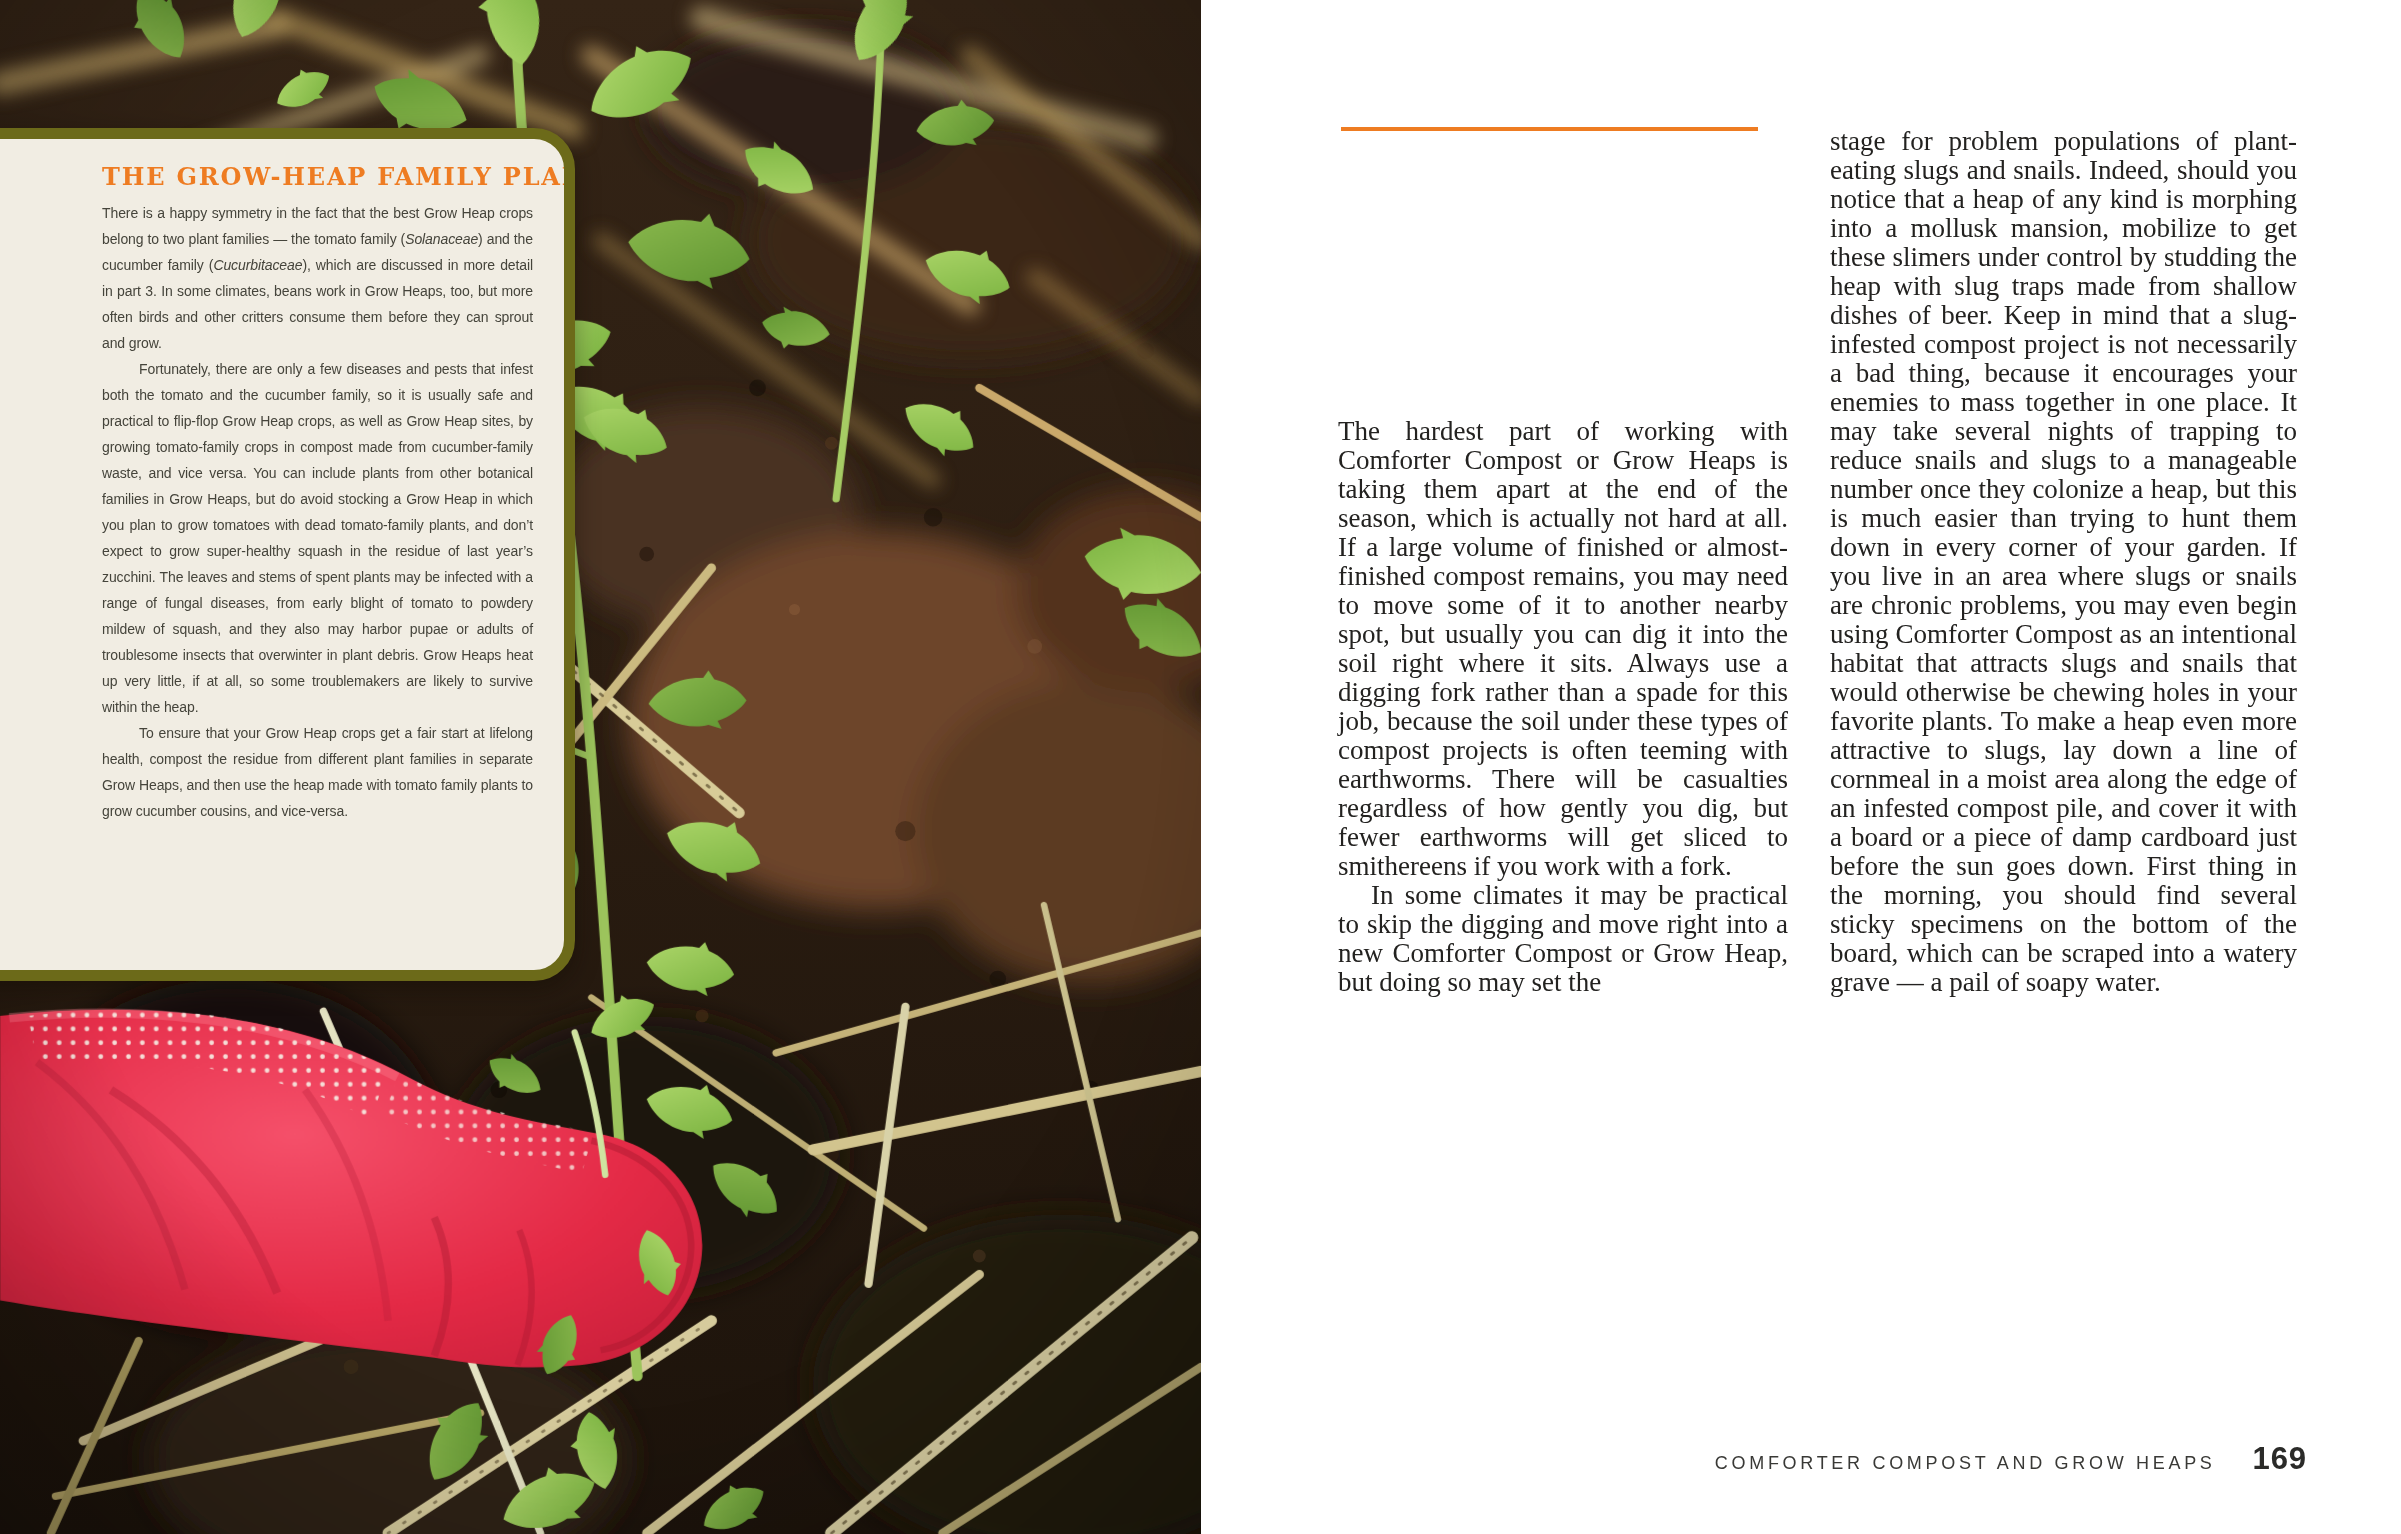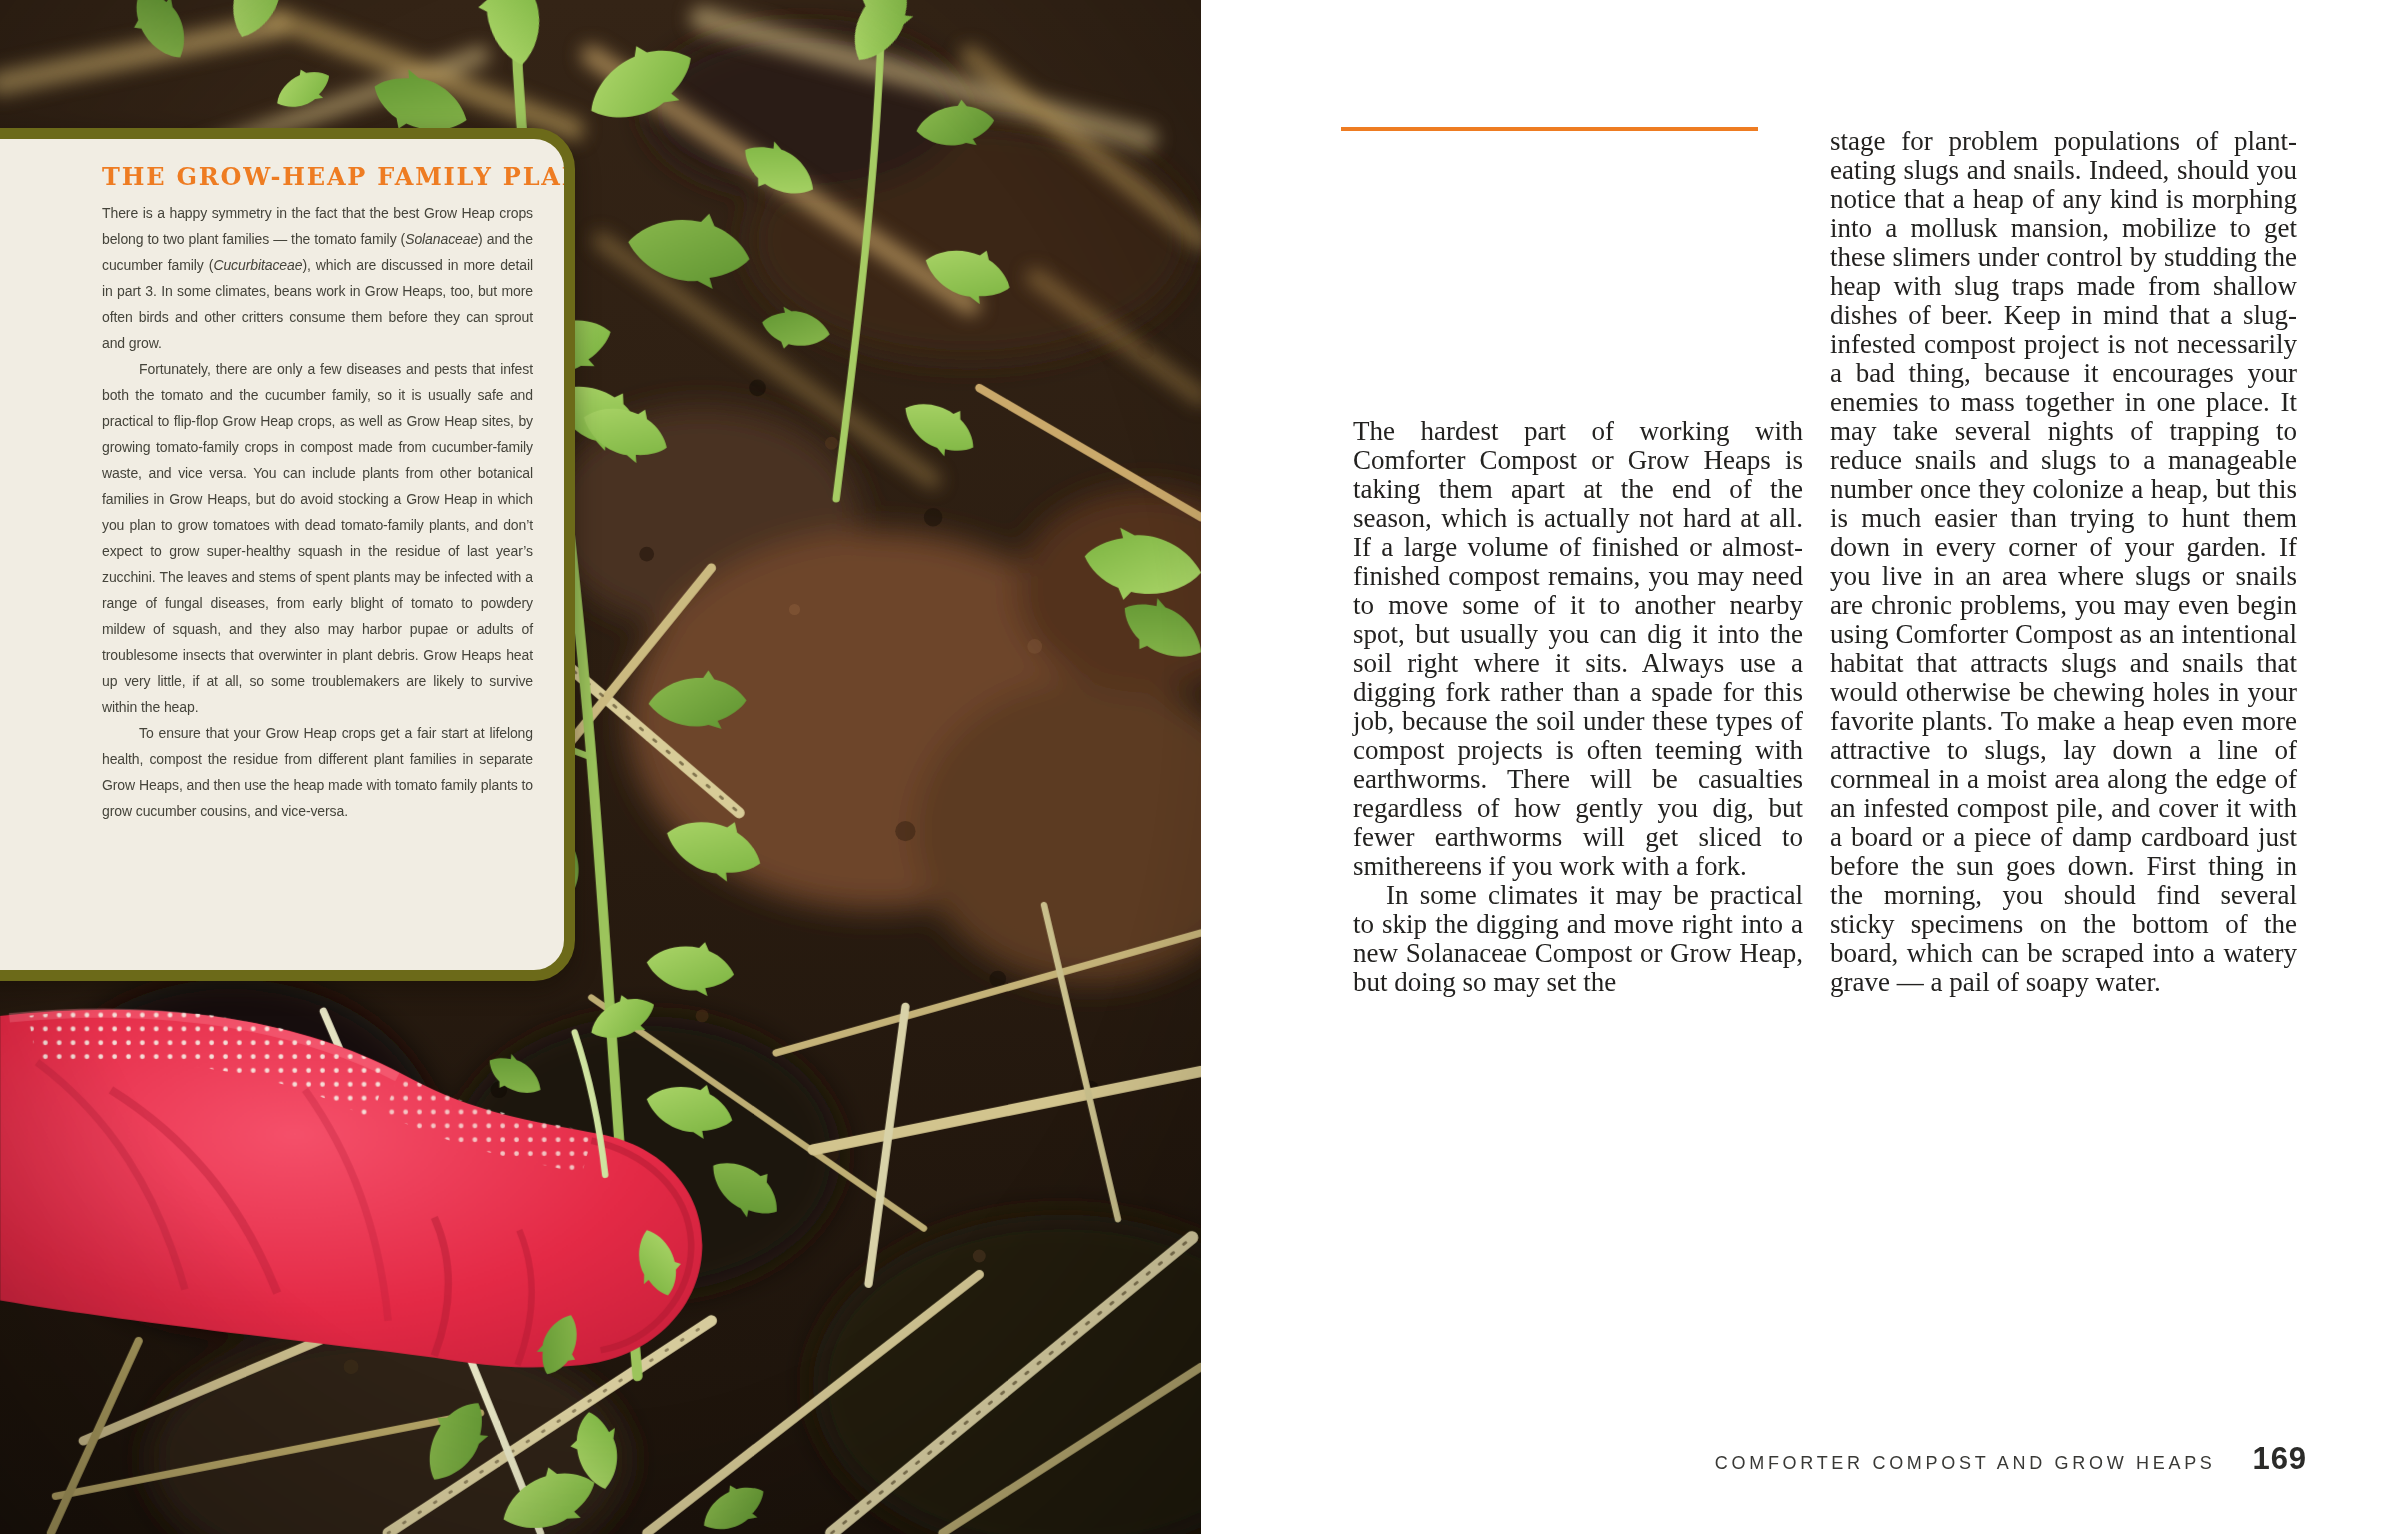--- a/index.html
+++ b/index.html
@@ -60,21 +60,21 @@
     letter-spacing:0.2px;
   }
   .article-title span{display:block;}
   .body-col{
     position:absolute;
     font-family:"Liberation Serif",serif;
     font-size:27px;line-height:29px;
     color:var(--ink);
     text-align:justify;
   }
-  .col-1{left:152px;top:417px;width:450px;}
+  .col-1{left:137px;top:417px;width:450px;}
   .col-2{left:629px;top:127px;width:467px;}
   .body-col p.indent{text-indent:33px;}
 
   .page-footer{
     position:absolute;right:95px;top:1441px;
     display:flex;align-items:baseline;gap:37px;
   }
   .running-head{
     font-family:"Liberation Sans",sans-serif;
     font-size:18px;letter-spacing:3.7px;
@@ -283,21 +283,21 @@
         <p class="indent">To ensure that your Grow Heap crops get a fair start at lifelong health, compost the residue from different plant families in separate Grow Heaps, and then use the heap made with tomato family plants to grow cucumber cousins, and vice-versa.</p>
       </div>
     </div>
   </div>
 
   <div class="text-page">
     <div class="section-rule"></div>
 
     <div class="body-col col-1">
       <p>The hardest part of working with Comforter Compost or Grow Heaps is taking them apart at the end of the season, which is actually not hard at all. If a large volume of finished or almost-finished compost remains, you may need to move some of it to another nearby spot, but usually you can dig it into the soil right where it sits. Always use a digging fork rather than a spade for this job, because the soil under these types of compost projects is often teeming with earthworms. There will be casualties regardless of how gently you dig, but fewer earthworms will get sliced to smithereens if you work with a fork.</p>
-      <p class="indent">In some climates it may be practical to skip the digging and move right into a new Solanaceae Compost or Grow Heap, but doing so may set the</p>
+      <p class="indent">In some climates it may be practical to skip the digging and move right into a new Comforter Compost or Grow Heap, but doing so may set the</p>
     </div>
 
     <div class="body-col col-2">
       <p>stage for problem populations of plant-eating slugs and snails. Indeed, should you notice that a heap of any kind is morphing into a mollusk mansion, mobilize to get these slimers under control by studding the heap with slug traps made from shallow dishes of beer. Keep in mind that a slug-infested compost project is not necessarily a bad thing, because it encourages your enemies to mass together in one place. It may take several nights of trapping to reduce snails and slugs to a manageable number once they colonize a heap, but this is much easier than trying to hunt them down in every corner of your garden. If you live in an area where slugs or snails are chronic problems, you may even begin using Comforter Compost as an intentional habitat that attracts slugs and snails that would otherwise be chewing holes in your favorite plants. To make a heap even more attractive to slugs, lay down a line of cornmeal in a moist area along the edge of an infested compost pile, and cover it with a board or a piece of damp cardboard just before the sun goes down. First thing in the morning, you should find several sticky specimens on the bottom of the board, which can be scraped into a watery grave — a pail of soapy water.</p>
     </div>
 
     <div class="page-footer">
       <span class="running-head">COMFORTER COMPOST AND GROW HEAPS</span>
       <span class="page-number">169</span>
     </div>

